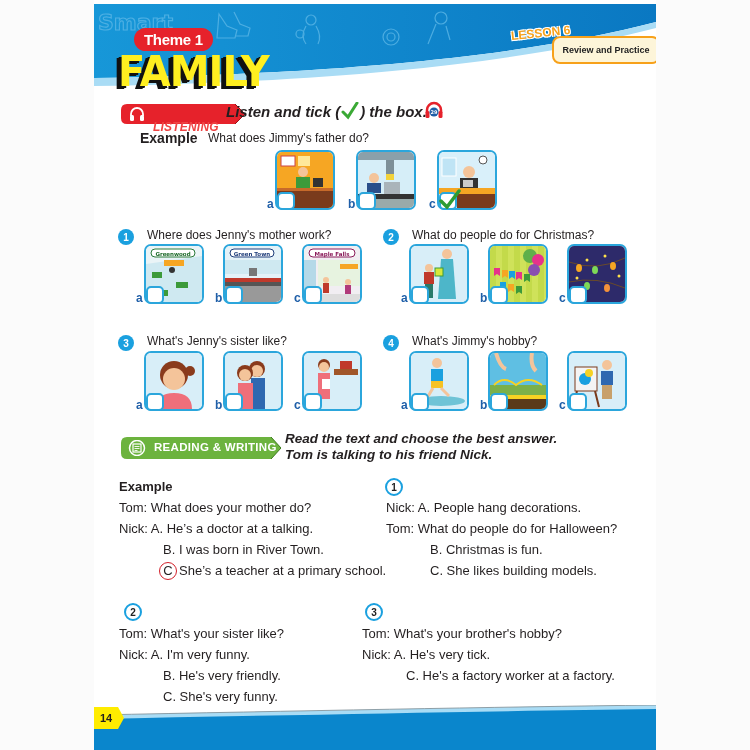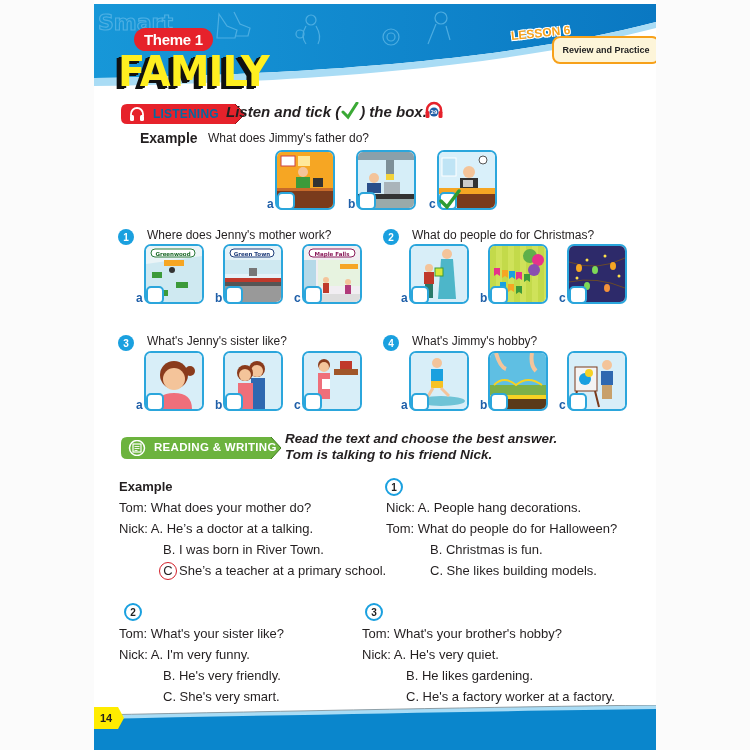--- a/index.html
+++ b/index.html
@@ -10,21 +10,21 @@
 
   
   .header { position: absolute; left: 0; top: 4px; width: 562px; height: 86px; }
   .header-bg { position: absolute; left: 0; top: 0; width: 562px; height: 86px; }
   .theme-pill { position: absolute; left: 40px; top: 24px; background: #e6222b; color: #fff; font-weight: bold; font-size: 15px; padding: 3px 10px; border-radius: 12px; font-family: "Liberation Sans", sans-serif; letter-spacing: -0.3px; }
   .family-title { position: absolute; left: 24px; top: 44px; font-family: "DejaVu Sans", sans-serif; font-weight: bold; font-size: 40px; color: #ffef20; letter-spacing: -1px; text-shadow: -3px 2px 0 #111, -5px 3px 0 #111; transform: scaleY(1.05); }
   .lesson-label { position: absolute; left: 417px; top: 22px; font-weight: bold; font-size: 12px; color: #f7a11a; text-shadow: 1px 1px 0 #fff, -1px -1px 0 #fff, 1px -1px 0 #fff, -1px 1px 0 #fff; transform: rotate(-6deg); font-family: "Liberation Sans", sans-serif; }
   .lesson-box { position: absolute; left: 414px; top: 32px; width: 108px; height: 28px; background: #fdf5d9; border: 2px solid #f7a11a; border-radius: 8px; font-size: 9px; font-weight: bold; display: flex; align-items: center; justify-content: center; color: #222; margin-left: 44px; }
   .listening-tag { position: absolute; left: 27px; top: 104px; width: 124px; height: 20px; }
   .listening-tag .tag-bg { position: absolute; left: 0; top: 0; width: 124px; height: 20px; }
-  .listening-tag .tag-text { position: absolute; left: 32px; top: 3px; color: #0369a1; font-weight: bold; font-size: 12px; letter-spacing: 0.2px; }
+  .listening-tag .tag-text { position: absolute; left: 32px; top: 16px; color: #ef4444; font-weight: bold; font-style: italic; font-size: 12px; letter-spacing: 0.2px; }
   .listen-instr { position: absolute; left: 132px; top: 102px; font-weight: bold; font-style: italic; font-size: 15px; color: #231f20; display: flex; align-items: flex-end; }
   .check-inline { display: inline-block; width: 18px; height: 18px; margin: 0 1px; }
   .cd-icon { position: absolute; left: 331px; top: 101px; width: 18px; height: 18px; }
 
   .example-label { position: absolute; left: 46px; top: 130px; font-weight: bold; font-size: 14px; }
   .example-q { position: absolute; left: 114px; top: 131px; font-size: 12px; }
   .pic { position: absolute; width: 60px; height: 60px; border: 2px solid #2ba6dc; border-radius: 7px; overflow: hidden; }
   .pic .art { position: absolute; left: 0; top: 0; width: 56px; height: 56px; }
   .tickbox { position: absolute; width: 18px; height: 18px; background: #fff; border: 2px solid #2ba6dc; border-radius: 5px; }
   .opt-letter { position: absolute; font-weight: bold; font-size: 12px; color: #1f5fa8; }
@@ -410,28 +410,27 @@
     <div class="line">Tom: What do people do for Halloween?</div>
     <div class="line indent">B. Christmas is fun.</div>
     <div class="line indent">C. She likes building models.</div>
   </div>
 
   <div class="circ-num" style="left:30px;top:603px">2</div>
   <div class="dlg" style="left:25px;top:623px">
     <div class="line">Tom: What's your sister like?</div>
     <div class="line">Nick: A. I'm very funny.</div>
     <div class="line indent">B. He's very friendly.</div>
-    <div class="line indent">C. She's very smart.</div>
+    <div class="line indent">C. She's very funny.</div>
   </div>
 
   <div class="circ-num" style="left:271px;top:603px">3</div>
   <div class="dlg" style="left:268px;top:623px">
     <div class="line">Tom: What's your brother's hobby?</div>
-    <div class="line">Nick: A. He's very quiet.</div>
-    <div class="line indent">B. He likes gardening.</div>
+    <div class="line">Nick: A. He's very tick.</div>
     <div class="line indent">C. He's a factory worker at a factory.</div>
   </div>
 
   <svg class="footer" viewBox="0 0 562 45" width="562" height="45">
     <path d="M0 12 C200 8 400 4 562 2 V45 H0 Z" fill="#0a86cc"></path>
     <path d="M0 10 C200 6 400 2 562 0 V4 C400 6 200 10 0 14 Z" fill="#a9dcf5"></path>
     <path d="M0 10 C200 6 400 2 562 0" fill="none" stroke="#7a8a92" stroke-width="0.8"></path>
   </svg>
   <div class="page-num">14</div>
 </div>

